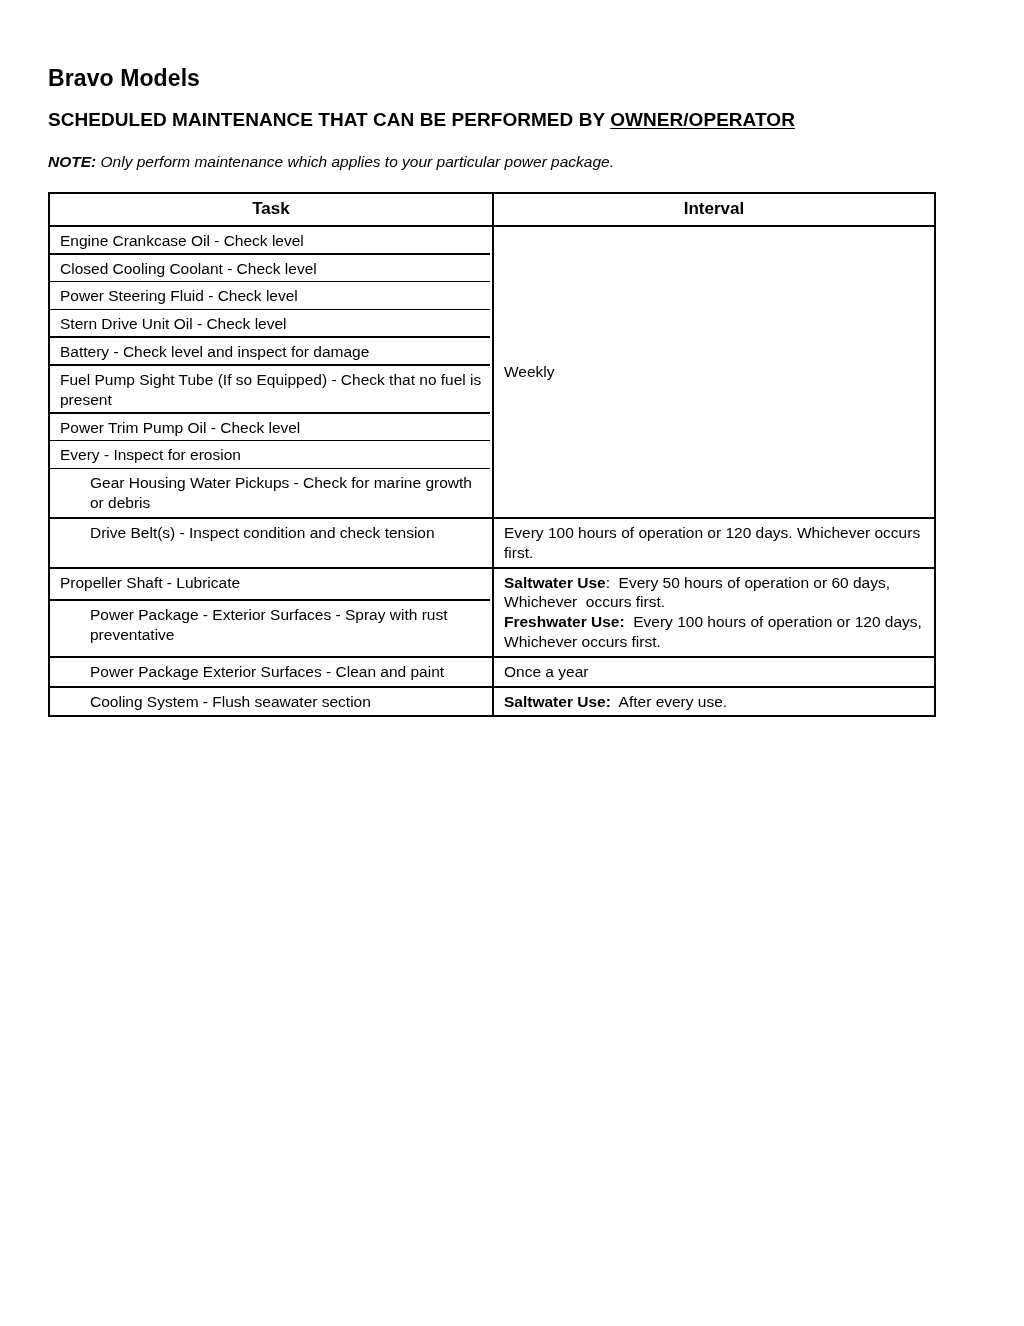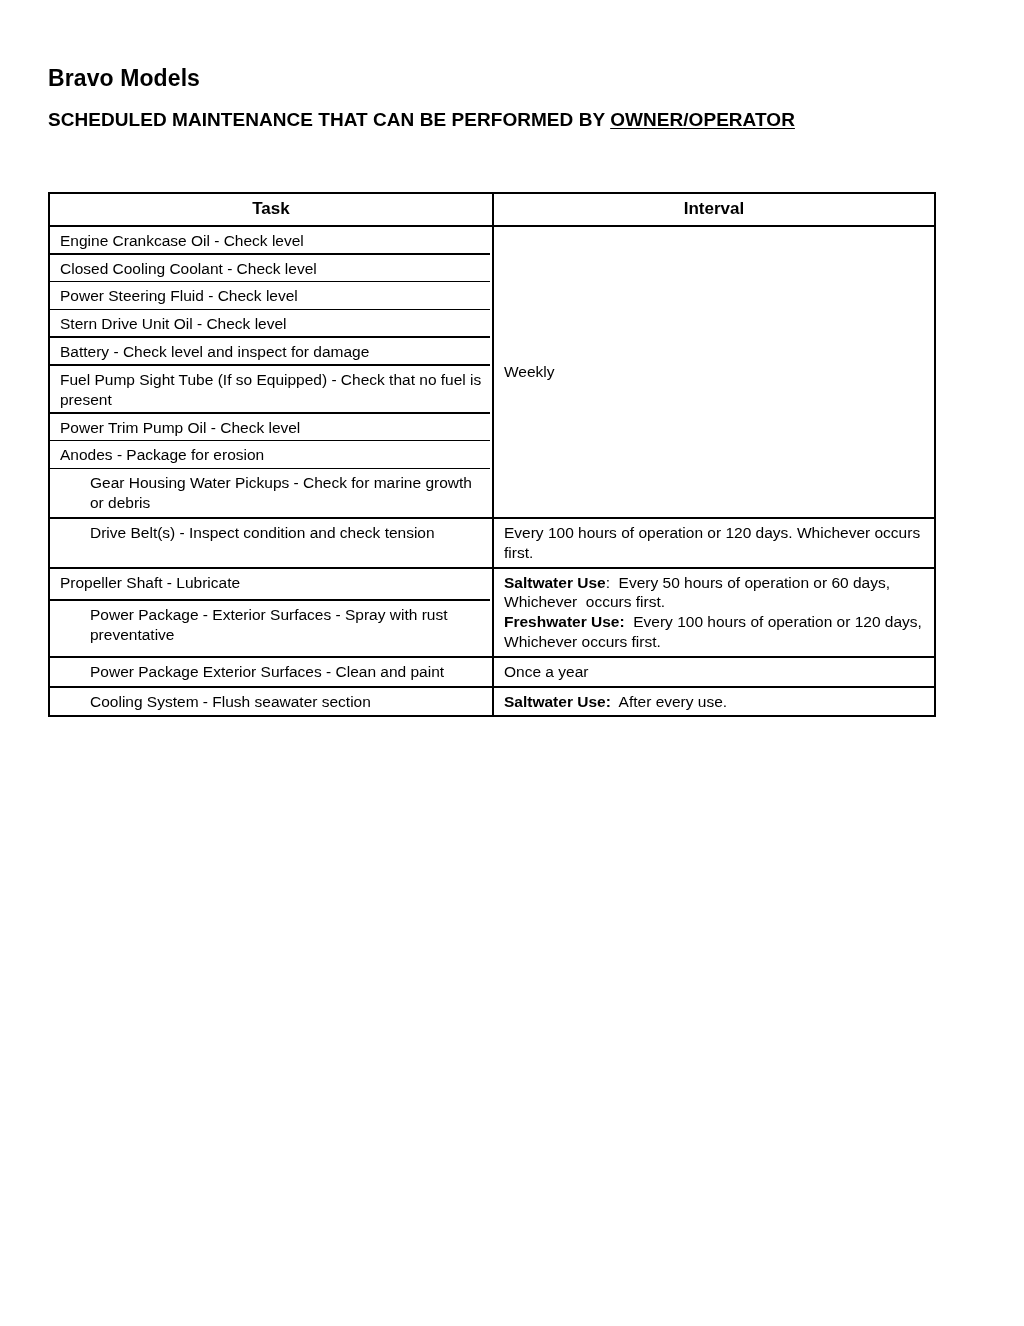--- a/index.html
+++ b/index.html
@@ -158,20 +158,23 @@
 <body>
 
 <div class="page">
 
   <h1 class="doc-title">Bravo Models</h1>
 
   <div class="subhead">
     <span>SCHEDULED MAINTENANCE THAT CAN BE PERFORMED BY </span><span class="underlined">OWNER/OPERATOR</span>
   </div>
 
+  <div class="note-line">
+    <span class="note-lead">NOTE:</span><span class="lbl"> Only perform maintenance which applies to your particular power package.</span>
+  </div>
 
   <table class="maint-table">
     <colgroup>
       <col class="c-task">
       <col class="c-int">
     </colgroup>
     <thead>
       <tr>
         <th class="th-task">Task</th>
         <th>Interval</th>
@@ -194,21 +197,21 @@
       <tr>
         <td class="task inset-rule">Battery - Check level and inspect for damage</td>
       </tr>
       <tr>
         <td class="task inset-rule">Fuel Pump Sight Tube (If so Equipped) - Check that no fuel is present</td>
       </tr>
       <tr>
         <td class="task inset-rule">Power Trim Pump Oil - Check level</td>
       </tr>
       <tr>
-        <td class="task inset-rule">Anodes - Package for erosion</td>
+        <td class="task inset-rule">Every - Inspect for erosion</td>
       </tr>
       <tr>
         <td class="task last-of-group">Gear Housing Water Pickups - Check for marine growth or debris</td>
       </tr>
 
       <tr>
         <td class="task last-of-group">Drive Belt(s) - Inspect condition  and check tension</td>
         <td class="interval">Every 100 hours of operation or 120 days. Whichever occurs first.</td>
       </tr>
 

